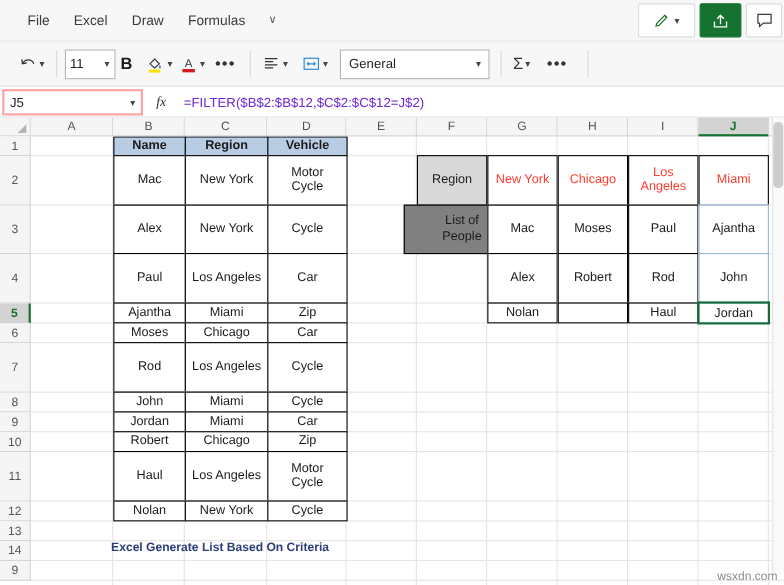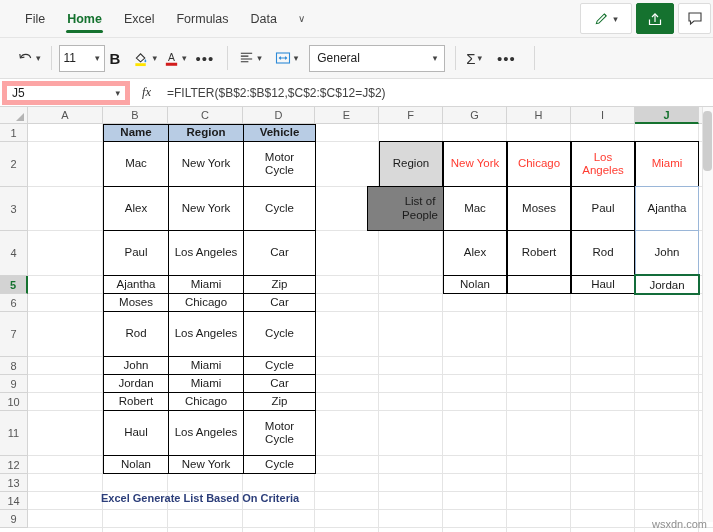--- a/index.html
+++ b/index.html
@@ -62,29 +62,29 @@
   .bold-b { font-size:15px; font-weight:bold; color:#1b1b1b; padding:0 5px; }
 
   
   .formula-bar {
     position:absolute; left:0; top:79px; width:713px; height:28px;
     background:#fff; display:flex; align-items:center;
     border-bottom:1px solid #d6d6d6;
   }
   .name-box {
     width:128px; height:24px; margin-left:2px;
-    border:5px solid #fca5a5; background:#fff;
+    border:2px solid #fca5a5; background:#fff;
     display:flex; align-items:center; justify-content:space-between;
     padding:0 5px; font-size:12px; color:#1d1d1d;
   }
   .fx { width:33px; text-align:center; font-size:12.5px; color:#333;
         font-family:"Liberation Serif", serif; font-style:italic; }
   .formula-input {
     flex:1; height:24px; display:flex; align-items:center;
-    font-size:12px; color:#404040; padding-left:4px;
+    font-size:12px; color:#6d28d9; padding-left:4px;
   }
 
   
   .grid-wrap { position:absolute; left:0; top:107px; width:713px; height:425px; background:#fff; }
 
   .corner { position:absolute; left:0; top:0; width:28px; height:17px;
             background:#f5f5f5; border-right:1px solid #d4d4d4; border-bottom:1px solid #d4d4d4; }
   .corner::after{ content:""; position:absolute; right:3px; bottom:2px;
             border-left:8px solid transparent; border-bottom:8px solid #b4b4b4; }
 
@@ -152,24 +152,23 @@
   .vthumb { position:absolute; right:1px; top:4px; width:9px; height:60px; background:#cdcdcd; border-radius:4px; }
   svg { display:block; }
 </style>
 </head>
 <body>
 
 <div id="app">
 
   <div class="ribbon-tabs">
     <div class="tab first">File</div>
-    <div class="tab active">Home</div>
     <div class="tab">Excel</div>
+    <div class="tab">Draw</div>
     <div class="tab">Formulas</div>
-    <div class="tab">Data</div>
     <div class="tab-chev">∨</div>
 
     <div class="ribbon-right">
       <div class="btn-box" style="width:52px;">
         <svg width="15" height="15" viewBox="0 0 16 16">
           <path d="M2.5 13.5 L3.3 10.9 L11 3.2 L13 5.2 L5.3 12.9 Z" fill="none" stroke="#15722f" stroke-width="1.1"></path>
           <path d="M11 3.2 L13 5.2" stroke="#15722f" stroke-width="1.1"></path>
         </svg>
         <span class="chev">▾</span>
       </div>

